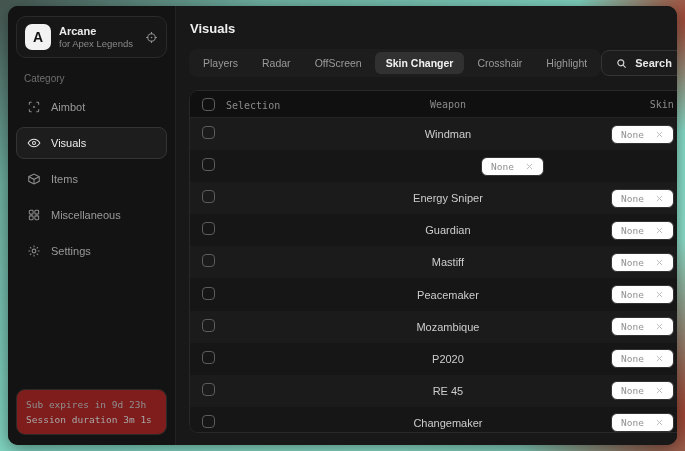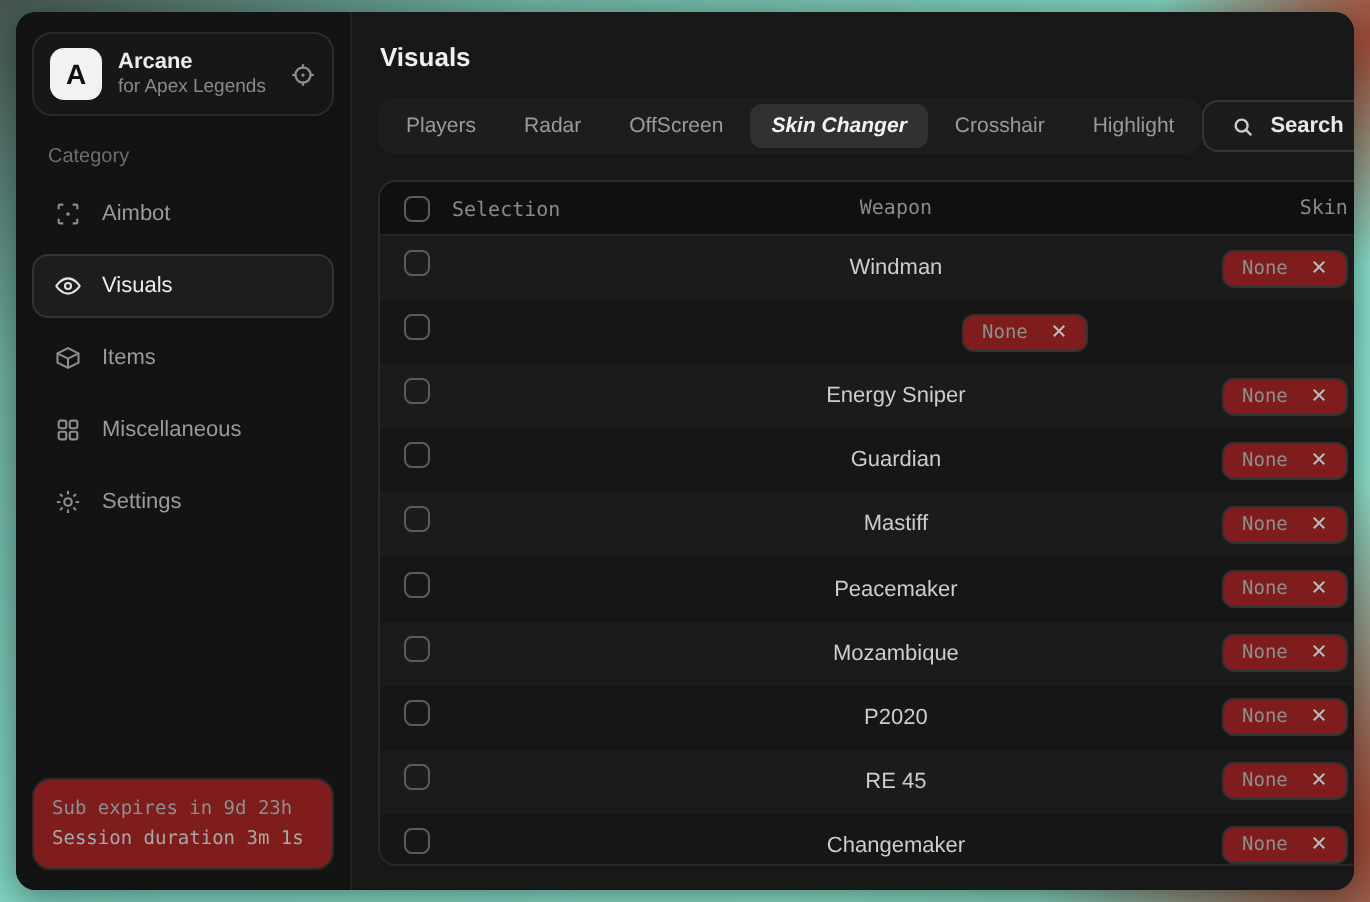--- a/index.html
+++ b/index.html
@@ -57,21 +57,21 @@
   .main{ flex:1; background:#181818; padding:12px 13px 12px 13px; display:flex; flex-direction:column; }
   .main-title{ font-size:13px; font-weight:bold; color:#efefef; margin:3px 0 13px 1px; }
   .toolbar{ display:flex; align-items:center; margin-bottom:13px; }
   .tabs{
     display:inline-flex; gap:2px; background:#1d1d1d; border-radius:8px; padding:3px;
   }
   .tab{
     padding:5px 11px; font-size:10.5px; color:#9a9a9a; border-radius:6px; cursor:default;
     white-space:nowrap;
   }
-  .tab.active{ background:#313131; color:#f2f2f2; font-weight:bold;font-style:italic; }
+  .tab.active{ background:#313131; color:#f2f2f2; font-weight:bold; }
   .search-btn{
     margin-left:auto; display:flex; align-items:center; gap:8px;
     border:1px solid #353535; background:#1c1c1c; border-radius:8px;
     padding:6px 14px; color:#e8e8e8; font-size:11px; font-weight:bold; cursor:default;
   }
   .search-btn .s-icon{ display:flex; color:#cfcfcf; }
   
   .table{
     border:1px solid #282828; border-radius:9px; overflow:hidden; background:#171717;
     flex:1; display:flex; flex-direction:column;
@@ -90,22 +90,22 @@
   }
   .t-row:nth-child(odd){ background:#1b1b1b; }
   .t-row:nth-child(even){ background:#161616; }
   .checkbox{
     width:13px; height:13px; border:1.5px solid #5c5c5c; border-radius:4px;
     background:transparent; display:inline-block; cursor:default;
   }
   .weapon{ text-align:center; font-size:11px; color:#cdcdcd; }
   .skin-cell{ display:flex; justify-content:flex-end; }
   .badge{
-    display:inline-flex; align-items:flex-start; gap:11px;
-    background:#7f1d1d; border:1px solid #323232; border-radius:6px;
+    display:inline-flex; align-items:center; gap:11px;
+    background:#ffffff; border:1px solid #323232; border-radius:6px;
     padding:3px 9px; cursor:default;
   }
   .badge .b-text{ font-family:"DejaVu Sans Mono",monospace; font-size:9.5px; color:#8f8f8f; }
   .badge .b-x{ color:#bdbdbd; font-size:10px; line-height:1; display:flex; }
   svg{ display:block; }
 </style>
 </head>
 <body>
 
 <div class="window">

